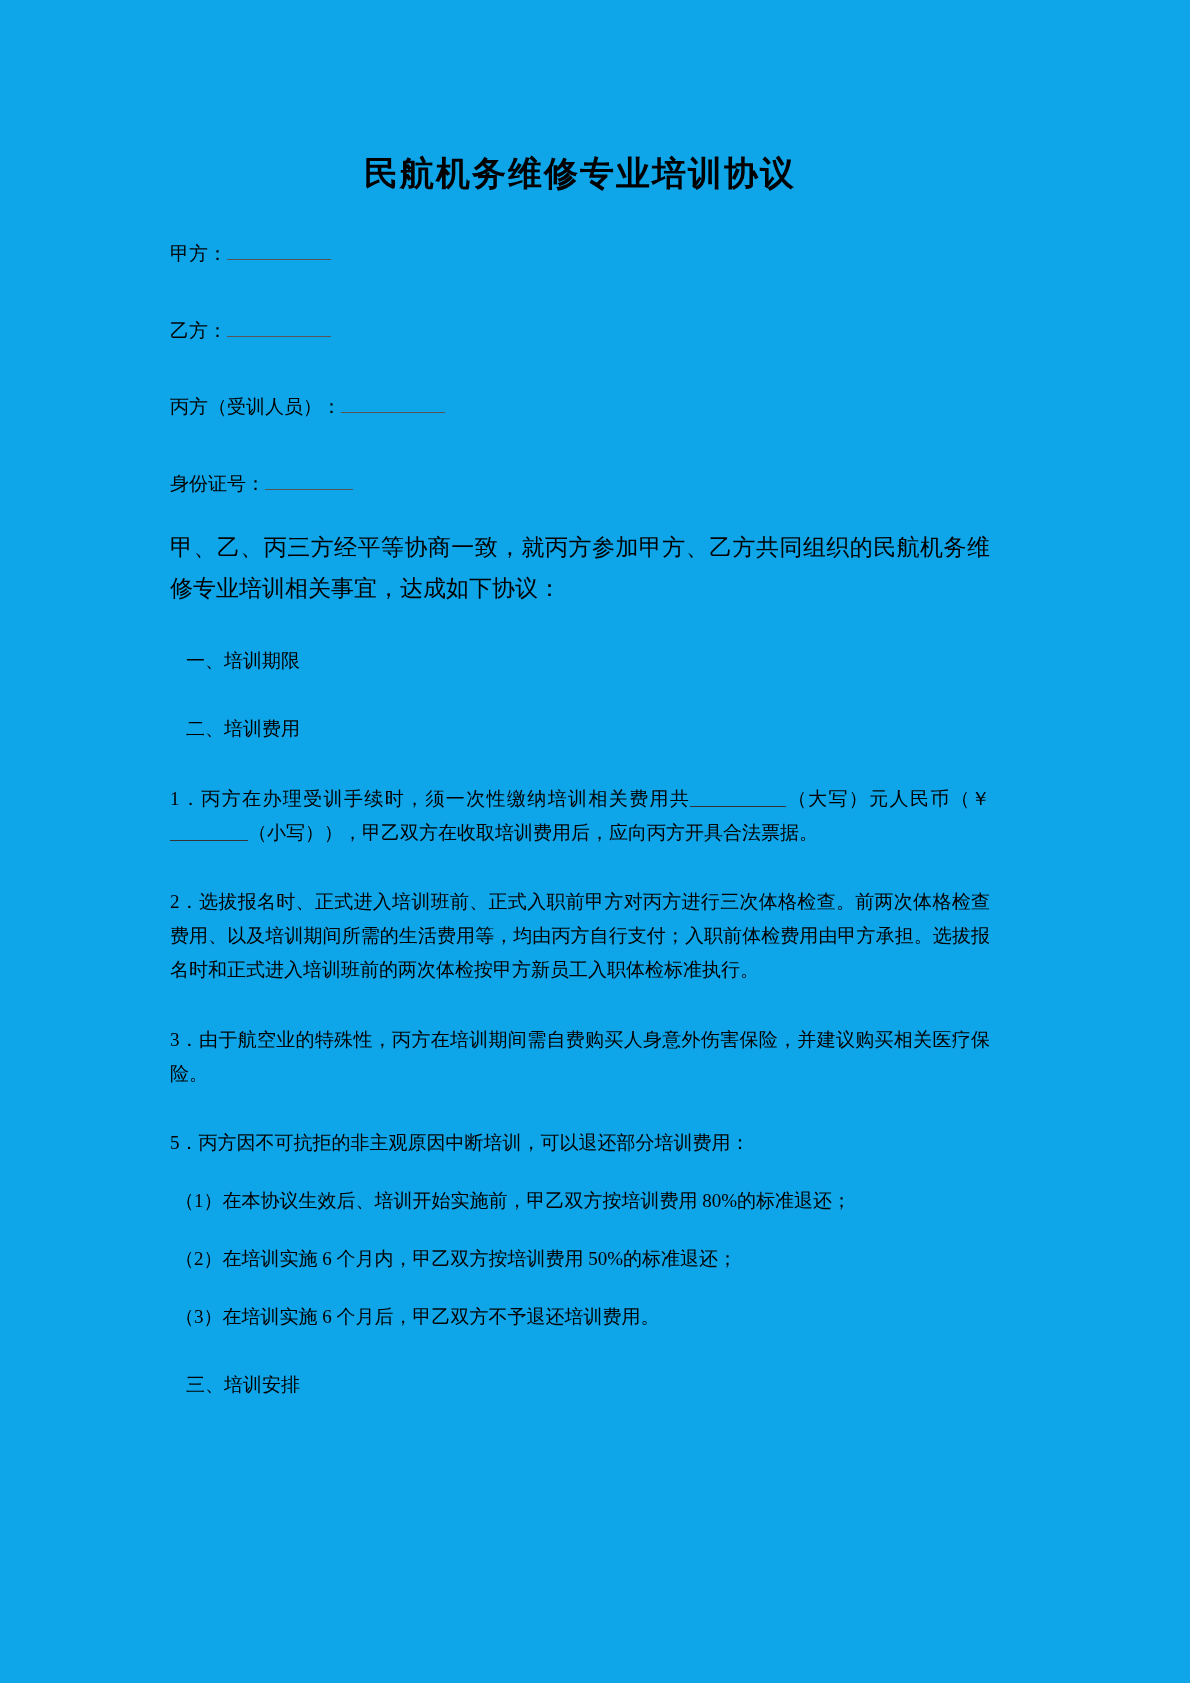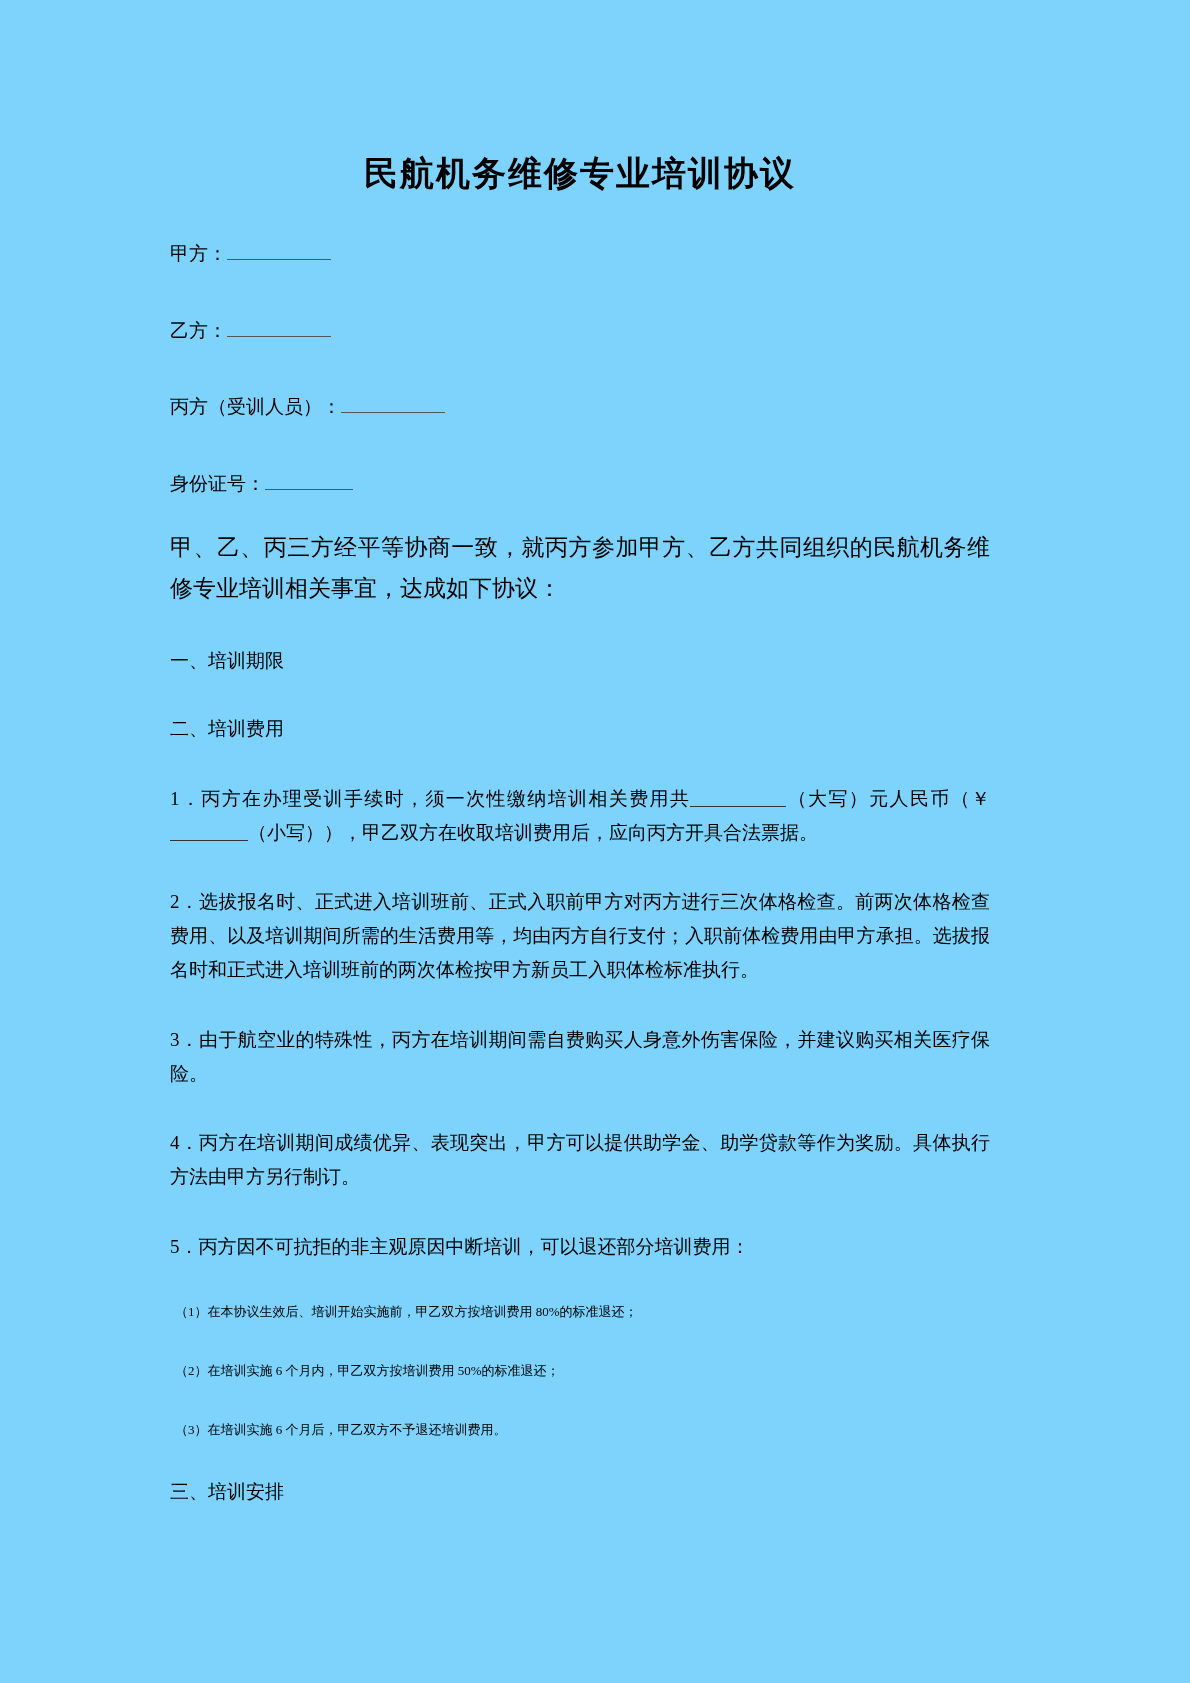--- a/index.html
+++ b/index.html
@@ -8,21 +8,21 @@
     background: #ffffff;
   }
   body {
     font-family: "Liberation Serif", "DejaVu Serif", serif;
     color: #000000;
   }
   .page {
     position: relative;
     width: 1190px;
     height: 1683px;
-    background: #7dd3fc;
+    background: #0ea5e9;
     box-sizing: border-box;
     overflow: hidden;
   }
   .content {
     position: absolute;
     left: 170px;
     top: 0;
     width: 820px;
   }
   .doc-title {
@@ -57,32 +57,33 @@
     font-size: 23px;
     line-height: 1.78;
     margin-top: 30px;
     text-align: justify;
     text-justify: inter-ideograph;
   }
   .section-heading {
     font-size: 19px;
     line-height: 1.78;
     margin-top: 34px;
+    margin-left: 16px;
   }
   .item {
     font-size: 19px;
     line-height: 1.78;
     margin-top: 36px;
     text-align: justify;
     text-justify: inter-ideograph;
   }
   .subitem {
-    font-size: 13px;
+    font-size: 19px;
     line-height: 1.78;
-    margin-top: 36px;
+    margin-top: 24px;
     padding-left: 5px;
   }
   .inline-blank {
     display: inline-block;
     border-bottom: 1px solid #333;
     width: 96px;
     height: 1em;
     vertical-align: -2px;
   }
   .inline-blank.narrow {
@@ -118,21 +119,20 @@
     <div class="section-heading">一、培训期限</div>
 
     <div class="section-heading">二、培训费用</div>
 
     <p class="item"><span>1．</span><span>丙方在办理受训手续时，须一次性缴纳培训相关费用共</span><span class="inline-blank"></span><span>（大写）元人民币（￥</span><span class="inline-blank narrow"></span><span>（小写）），甲乙双方在收取培训费用后，应向丙方开具合法票据。</span></p>
 
     <p class="item"><span>2．</span><span>选拔报名时、正式进入培训班前、正式入职前甲方对丙方进行三次体格检查。前两次体格检查费用、以及培训期间所需的生活费用等，均由丙方自行支付；入职前体检费用由甲方承担。选拔报名时和正式进入培训班前的两次体检按甲方新员工入职体检标准执行。</span></p>
 
     <p class="item"><span>3．</span><span>由于航空业的特殊性，丙方在培训期间需自费购买人身意外伤害保险，并建议购买相关医疗保险。</span></p>
 
-    <p class="item"><span>4．</span><span>丙方在培训期间成绩优异、表现突出，甲方可以提供助学金、助学贷款等作为奖励。具体执行方法由甲方另行制订。</span></p>
 
     <p class="item"><span>5．</span><span>丙方因不可抗拒的非主观原因中断培训，可以退还部分培训费用：</span></p>
 
     <p class="subitem">（1）在本协议生效后、培训开始实施前，甲乙双方按培训费用 80%的标准退还；</p>
     <p class="subitem">（2）在培训实施 6 个月内，甲乙双方按培训费用 50%的标准退还；</p>
     <p class="subitem">（3）在培训实施 6 个月后，甲乙双方不予退还培训费用。</p>
 
     <div class="section-heading">三、培训安排</div>
 
   </div>

